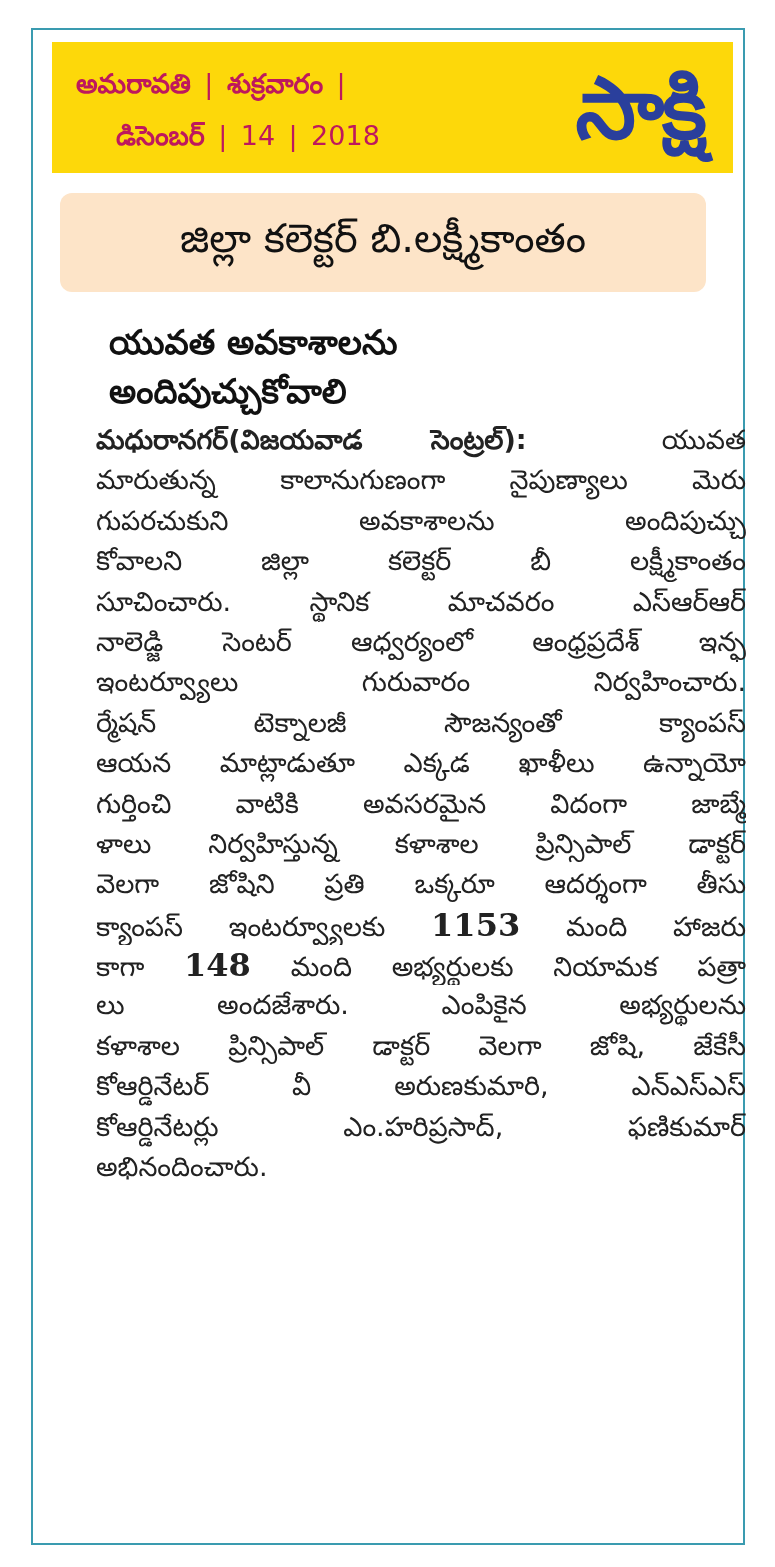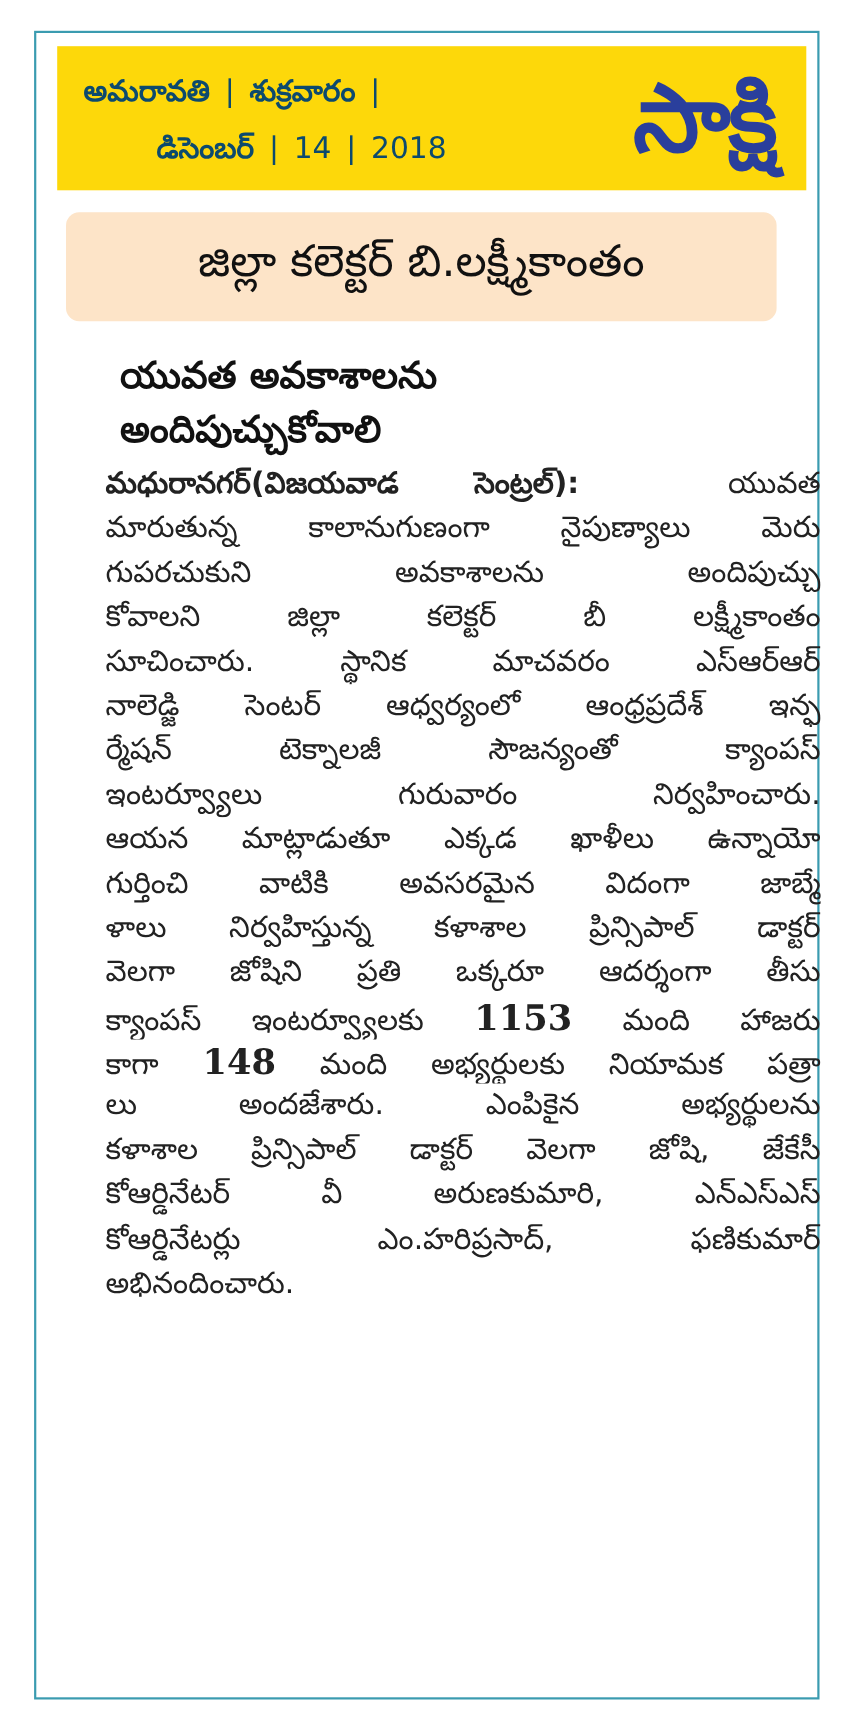--- a/index.html
+++ b/index.html
@@ -3,22 +3,22 @@
 <meta charset="utf-8">
 <style>
   html, body { margin: 0; padding: 0; background: #ffffff; }
   body { width: 775px; height: 1567px; position: relative; overflow: hidden;
          font-family: "DejaVu Sans", "Liberation Sans", sans-serif; color: #1a1a1a; }
   .frame { position: absolute; left: 31px; top: 28px; width: 714px; height: 1517px;
            border: 2px solid #3a9bb0; box-sizing: border-box; }
   .banner { position: absolute; left: 52px; top: 42px; width: 681px; height: 131px;
             background: #fdd80a; }
   .banner .meta { position: absolute; left: 24px; top: 16px; width: 330px;
-                  font-weight: bold; font-size: 27px; line-height: 52px; color: #0c4a6e; }
-  .banner .meta .row2 { padding-left: 40px; text-align: right; }
+                  font-weight: bold; font-size: 27px; line-height: 52px; color: #be185d; }
+  .banner .meta .row2 { padding-left: 40px; }
   .banner .meta .sep { font-weight: normal; padding: 0 4px; }
   .banner .logo { position: absolute; right: 28px; top: 8px; font-size: 86px;
                   font-weight: bold; color: #2a3f9c; letter-spacing: -2px; line-height: 116px; text-align: right; }
   .subhead { position: absolute; left: 60px; top: 193px; width: 646px; height: 99px;
              background: #fde4c8; display: flex; align-items: center; justify-content: center; border-radius: 12px; }
   .subhead span { font-size: 40px; color: #111; }
   .headline { position: absolute; left: 72px; top: 318px; font-weight: bold;
               font-size: 34px; line-height: 49px; color: #111; margin-left: 37px; }
   .article { position: absolute; left: 72px; top: 420px; width: 650px; margin-left: 24px; }
   .article .line { display: block; font-size: 27px; line-height: 40.4px; height: 40.4px;
@@ -61,22 +61,22 @@
   <div>అందిపుచ్చుకోవాలి</div>
 </div>
 
 <div class="article">
   <span class="line"><span class="dateline">మధురానగర్(విజయవాడ సెంట్రల్):</span>&nbsp; <span>యువత</span></span>
   <span class="line">మారుతున్న కాలానుగుణంగా నైపుణ్యాలు మెరు</span>
   <span class="line">గుపరచుకుని అవకాశాలను అందిపుచ్చు</span>
   <span class="line">కోవాలని జిల్లా కలెక్టర్ బీ లక్ష్మీకాంతం</span>
   <span class="line">సూచించారు. స్థానిక మాచవరం ఎస్ఆర్ఆర్</span>
   <span class="line">నాలెడ్జి సెంటర్ ఆధ్వర్యంలో ఆంధ్రప్రదేశ్ ఇన్ఫ</span>
+  <span class="line">ఇంటర్వ్యూలు గురువారం నిర్వహించారు.</span>
   <span class="line">ర్మేషన్ టెక్నాలజీ సౌజన్యంతో క్యాంపస్</span>
-  <span class="line">ఇంటర్వ్యూలు గురువారం నిర్వహించారు.</span>
   <span class="line">ఆయన మాట్లాడుతూ ఎక్కడ ఖాళీలు ఉన్నాయో</span>
   <span class="line">గుర్తించి వాటికి అవసరమైన విదంగా జాబ్మే</span>
   <span class="line">ళాలు నిర్వహిస్తున్న కళాశాల ప్రిన్సిపాల్ డాక్టర్</span>
   <span class="line">వెలగా జోషిని ప్రతి ఒక్కరూ ఆదర్శంగా తీసు</span>
   <span class="line"><span>క్యాంపస్ ఇంటర్వ్యూలకు</span> <span class="num">1153</span> <span>మంది హాజరు</span></span>
   <span class="line"><span>కాగా</span> <span class="num">148</span> <span>మంది అభ్యర్థులకు నియామక పత్రా</span></span>
   <span class="line">లు అందజేశారు. ఎంపికైన అభ్యర్థులను</span>
   <span class="line">కళాశాల ప్రిన్సిపాల్ డాక్టర్ వెలగా జోషి, జేకేసీ</span>
   <span class="line">కోఆర్డినేటర్ వీ అరుణకుమారి, ఎన్ఎస్ఎస్</span>
   <span class="line">కోఆర్డినేటర్లు ఎం.హరిప్రసాద్, ఫణికుమార్</span>

